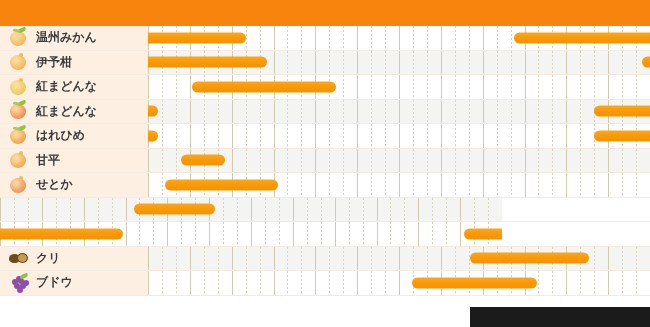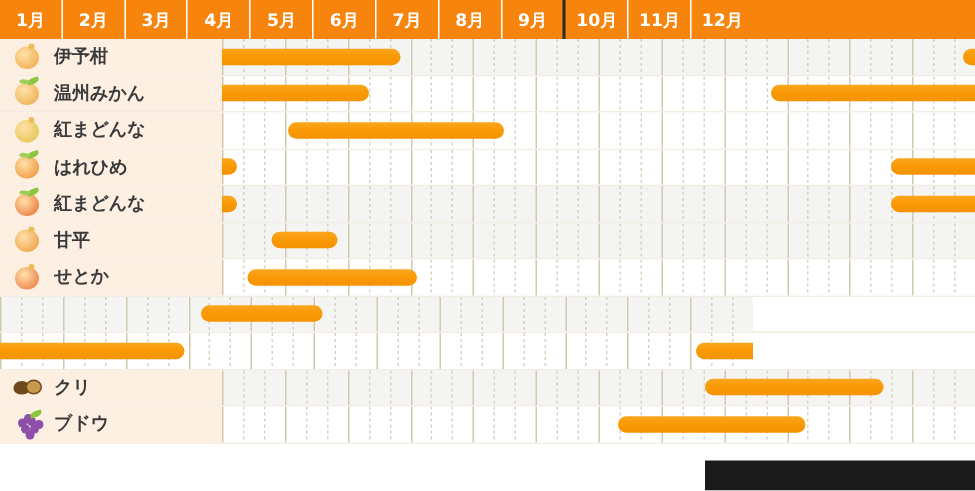--- a/index.html
+++ b/index.html
@@ -183,88 +183,23 @@
     white-space: nowrap;
     z-index: 2;
   }
 </style>
 </head>
 <body>
 
 <div id="chart">
 
   <div class="header-row">
-    <div class="header-months" id="header-months">
-        <div class="month-cell" style="border-left: none;">1月</div>
-        <div class="month-cell">2月</div>
-        <div class="month-cell">3月</div>
-        <div class="month-cell">4月</div>
-        <div class="month-cell">5月</div>
-        <div class="month-cell">6月</div>
-        <div class="month-cell">7月</div>
-        <div class="month-cell">8月</div>
-        <div class="month-cell">9月</div>
-        <div class="month-cell sep-dark">10月</div>
-        <div class="month-cell">11月</div>
-        <div class="month-cell">12月</div>
-      </div>
   </div>
 
   <div class="body-rows" id="body-rows">
-      <div class="row alt">
-        <div class="label-cell">
-          <span class="fruit-icon">
-            <span class="blob" style="background: radial-gradient(circle at 38% 34%, rgb(255, 225, 168) 0%, rgb(243, 180, 92) 72%);"></span>
-            <span class="nub"></span>
-          </span>
-          <span class="row-label">伊予柑</span>
-        </div>
-        <div class="lane">
-          <div class="gridlines">
-            <span class="gl-solid" style="left: 0px;"></span>
-            <span class="gl-dot" style="left: 14px;"></span>
-            <span class="gl-dot" style="left: 28px;"></span>
-            <span class="gl-solid" style="left: 42px;"></span>
-            <span class="gl-dot" style="left: 56px;"></span>
-            <span class="gl-dot" style="left: 70px;"></span>
-            <span class="gl-solid" style="left: 84px;"></span>
-            <span class="gl-dot" style="left: 98px;"></span>
-            <span class="gl-dot" style="left: 112px;"></span>
-            <span class="gl-solid" style="left: 126px;"></span>
-            <span class="gl-dot" style="left: 139px;"></span>
-            <span class="gl-dot" style="left: 153px;"></span>
-            <span class="gl-solid" style="left: 167px;"></span>
-            <span class="gl-dot" style="left: 181px;"></span>
-            <span class="gl-dot" style="left: 195px;"></span>
-            <span class="gl-solid" style="left: 209px;"></span>
-            <span class="gl-dot" style="left: 223px;"></span>
-            <span class="gl-dot" style="left: 237px;"></span>
-            <span class="gl-solid" style="left: 251px;"></span>
-            <span class="gl-dot" style="left: 265px;"></span>
-            <span class="gl-dot" style="left: 279px;"></span>
-            <span class="gl-solid" style="left: 293px;"></span>
-            <span class="gl-dot" style="left: 307px;"></span>
-            <span class="gl-dot" style="left: 321px;"></span>
-            <span class="gl-solid" style="left: 335px;"></span>
-            <span class="gl-dot" style="left: 349px;"></span>
-            <span class="gl-dot" style="left: 363px;"></span>
-            <span class="gl-solid" style="left: 377px;"></span>
-            <span class="gl-dot" style="left: 390px;"></span>
-            <span class="gl-dot" style="left: 404px;"></span>
-            <span class="gl-solid" style="left: 418px;"></span>
-            <span class="gl-dot" style="left: 432px;"></span>
-            <span class="gl-dot" style="left: 446px;"></span>
-            <span class="gl-solid" style="left: 460px;"></span>
-            <span class="gl-dot" style="left: 474px;"></span>
-            <span class="gl-dot" style="left: 488px;"></span>
-          </div>
-          <div class="bar flat-l" style="left: 0px; width: 119.225px;"></div>
-          <div class="bar flat-r" style="left: 493.633px; width: 8.36667px;"></div>
-        </div>
-      </div>
       <div class="row">
         <div class="label-cell">
           <span class="fruit-icon">
             <span class="blob" style="background: radial-gradient(circle at 38% 34%, rgb(255, 225, 168) 0%, rgb(240, 184, 97) 72%);"></span>
             <span class="leaf"></span>
             <span class="leaf2"></span>
           </span>
           <span class="row-label">温州みかん</span>
         </div>
         <div class="lane">
@@ -303,20 +238,71 @@
             <span class="gl-dot" style="left: 432px;"></span>
             <span class="gl-dot" style="left: 446px;"></span>
             <span class="gl-solid" style="left: 460px;"></span>
             <span class="gl-dot" style="left: 474px;"></span>
             <span class="gl-dot" style="left: 488px;"></span>
           </div>
           <div class="bar flat-l" style="left: 0px; width: 98.3083px;"></div>
           <div class="bar flat-r" style="left: 366.042px; width: 135.958px;"></div>
         </div>
       </div>
+      <div class="row alt">
+        <div class="label-cell">
+          <span class="fruit-icon">
+            <span class="blob" style="background: radial-gradient(circle at 38% 34%, rgb(255, 225, 168) 0%, rgb(243, 180, 92) 72%);"></span>
+            <span class="nub"></span>
+          </span>
+          <span class="row-label">伊予柑</span>
+        </div>
+        <div class="lane">
+          <div class="gridlines">
+            <span class="gl-solid" style="left: 0px;"></span>
+            <span class="gl-dot" style="left: 14px;"></span>
+            <span class="gl-dot" style="left: 28px;"></span>
+            <span class="gl-solid" style="left: 42px;"></span>
+            <span class="gl-dot" style="left: 56px;"></span>
+            <span class="gl-dot" style="left: 70px;"></span>
+            <span class="gl-solid" style="left: 84px;"></span>
+            <span class="gl-dot" style="left: 98px;"></span>
+            <span class="gl-dot" style="left: 112px;"></span>
+            <span class="gl-solid" style="left: 126px;"></span>
+            <span class="gl-dot" style="left: 139px;"></span>
+            <span class="gl-dot" style="left: 153px;"></span>
+            <span class="gl-solid" style="left: 167px;"></span>
+            <span class="gl-dot" style="left: 181px;"></span>
+            <span class="gl-dot" style="left: 195px;"></span>
+            <span class="gl-solid" style="left: 209px;"></span>
+            <span class="gl-dot" style="left: 223px;"></span>
+            <span class="gl-dot" style="left: 237px;"></span>
+            <span class="gl-solid" style="left: 251px;"></span>
+            <span class="gl-dot" style="left: 265px;"></span>
+            <span class="gl-dot" style="left: 279px;"></span>
+            <span class="gl-solid" style="left: 293px;"></span>
+            <span class="gl-dot" style="left: 307px;"></span>
+            <span class="gl-dot" style="left: 321px;"></span>
+            <span class="gl-solid" style="left: 335px;"></span>
+            <span class="gl-dot" style="left: 349px;"></span>
+            <span class="gl-dot" style="left: 363px;"></span>
+            <span class="gl-solid" style="left: 377px;"></span>
+            <span class="gl-dot" style="left: 390px;"></span>
+            <span class="gl-dot" style="left: 404px;"></span>
+            <span class="gl-solid" style="left: 418px;"></span>
+            <span class="gl-dot" style="left: 432px;"></span>
+            <span class="gl-dot" style="left: 446px;"></span>
+            <span class="gl-solid" style="left: 460px;"></span>
+            <span class="gl-dot" style="left: 474px;"></span>
+            <span class="gl-dot" style="left: 488px;"></span>
+          </div>
+          <div class="bar flat-l" style="left: 0px; width: 119.225px;"></div>
+          <div class="bar flat-r" style="left: 493.633px; width: 8.36667px;"></div>
+        </div>
+      </div>
       <div class="row">
         <div class="label-cell">
           <span class="fruit-icon">
             <span class="blob" style="background: radial-gradient(circle at 38% 34%, rgb(255, 225, 168) 0%, rgb(232, 202, 94) 72%);"></span>
             <span class="nub"></span>
           </span>
           <span class="row-label">紅まどんな</span>
         </div>
         <div class="lane">
           <div class="gridlines">
@@ -351,82 +337,82 @@
             <span class="gl-dot" style="left: 390px;"></span>
             <span class="gl-dot" style="left: 404px;"></span>
             <span class="gl-solid" style="left: 418px;"></span>
             <span class="gl-dot" style="left: 432px;"></span>
             <span class="gl-dot" style="left: 446px;"></span>
             <span class="gl-solid" style="left: 460px;"></span>
             <span class="gl-dot" style="left: 474px;"></span>
             <span class="gl-dot" style="left: 488px;"></span>
           </div>
           <div class="bar" style="left: 43.925px; width: 144.325px;"></div>
+        </div>
+      </div>
+      <div class="row alt">
+        <div class="label-cell">
+          <span class="fruit-icon">
+            <span class="blob" style="background: radial-gradient(circle at 38% 34%, rgb(255, 225, 168) 0%, rgb(239, 138, 80) 72%);"></span>
+            <span class="leaf"></span>
+            <span class="leaf2"></span>
+          </span>
+          <span class="row-label">紅まどんな</span>
+        </div>
+        <div class="lane">
+          <div class="gridlines">
+            <span class="gl-solid" style="left: 0px;"></span>
+            <span class="gl-dot" style="left: 14px;"></span>
+            <span class="gl-dot" style="left: 28px;"></span>
+            <span class="gl-solid" style="left: 42px;"></span>
+            <span class="gl-dot" style="left: 56px;"></span>
+            <span class="gl-dot" style="left: 70px;"></span>
+            <span class="gl-solid" style="left: 84px;"></span>
+            <span class="gl-dot" style="left: 98px;"></span>
+            <span class="gl-dot" style="left: 112px;"></span>
+            <span class="gl-solid" style="left: 126px;"></span>
+            <span class="gl-dot" style="left: 139px;"></span>
+            <span class="gl-dot" style="left: 153px;"></span>
+            <span class="gl-solid" style="left: 167px;"></span>
+            <span class="gl-dot" style="left: 181px;"></span>
+            <span class="gl-dot" style="left: 195px;"></span>
+            <span class="gl-solid" style="left: 209px;"></span>
+            <span class="gl-dot" style="left: 223px;"></span>
+            <span class="gl-dot" style="left: 237px;"></span>
+            <span class="gl-solid" style="left: 251px;"></span>
+            <span class="gl-dot" style="left: 265px;"></span>
+            <span class="gl-dot" style="left: 279px;"></span>
+            <span class="gl-solid" style="left: 293px;"></span>
+            <span class="gl-dot" style="left: 307px;"></span>
+            <span class="gl-dot" style="left: 321px;"></span>
+            <span class="gl-solid" style="left: 335px;"></span>
+            <span class="gl-dot" style="left: 349px;"></span>
+            <span class="gl-dot" style="left: 363px;"></span>
+            <span class="gl-solid" style="left: 377px;"></span>
+            <span class="gl-dot" style="left: 390px;"></span>
+            <span class="gl-dot" style="left: 404px;"></span>
+            <span class="gl-solid" style="left: 418px;"></span>
+            <span class="gl-dot" style="left: 432px;"></span>
+            <span class="gl-dot" style="left: 446px;"></span>
+            <span class="gl-solid" style="left: 460px;"></span>
+            <span class="gl-dot" style="left: 474px;"></span>
+            <span class="gl-dot" style="left: 488px;"></span>
+          </div>
+          <div class="bar flat-l" style="left: 0px; width: 10.4583px;"></div>
+          <div class="bar flat-r" style="left: 445.525px; width: 56.475px;"></div>
         </div>
       </div>
       <div class="row">
         <div class="label-cell">
           <span class="fruit-icon">
             <span class="blob" style="background: radial-gradient(circle at 38% 34%, rgb(255, 225, 168) 0%, rgb(242, 161, 78) 72%);"></span>
             <span class="leaf"></span>
             <span class="leaf2"></span>
           </span>
           <span class="row-label">はれひめ</span>
-        </div>
-        <div class="lane">
-          <div class="gridlines">
-            <span class="gl-solid" style="left: 0px;"></span>
-            <span class="gl-dot" style="left: 14px;"></span>
-            <span class="gl-dot" style="left: 28px;"></span>
-            <span class="gl-solid" style="left: 42px;"></span>
-            <span class="gl-dot" style="left: 56px;"></span>
-            <span class="gl-dot" style="left: 70px;"></span>
-            <span class="gl-solid" style="left: 84px;"></span>
-            <span class="gl-dot" style="left: 98px;"></span>
-            <span class="gl-dot" style="left: 112px;"></span>
-            <span class="gl-solid" style="left: 126px;"></span>
-            <span class="gl-dot" style="left: 139px;"></span>
-            <span class="gl-dot" style="left: 153px;"></span>
-            <span class="gl-solid" style="left: 167px;"></span>
-            <span class="gl-dot" style="left: 181px;"></span>
-            <span class="gl-dot" style="left: 195px;"></span>
-            <span class="gl-solid" style="left: 209px;"></span>
-            <span class="gl-dot" style="left: 223px;"></span>
-            <span class="gl-dot" style="left: 237px;"></span>
-            <span class="gl-solid" style="left: 251px;"></span>
-            <span class="gl-dot" style="left: 265px;"></span>
-            <span class="gl-dot" style="left: 279px;"></span>
-            <span class="gl-solid" style="left: 293px;"></span>
-            <span class="gl-dot" style="left: 307px;"></span>
-            <span class="gl-dot" style="left: 321px;"></span>
-            <span class="gl-solid" style="left: 335px;"></span>
-            <span class="gl-dot" style="left: 349px;"></span>
-            <span class="gl-dot" style="left: 363px;"></span>
-            <span class="gl-solid" style="left: 377px;"></span>
-            <span class="gl-dot" style="left: 390px;"></span>
-            <span class="gl-dot" style="left: 404px;"></span>
-            <span class="gl-solid" style="left: 418px;"></span>
-            <span class="gl-dot" style="left: 432px;"></span>
-            <span class="gl-dot" style="left: 446px;"></span>
-            <span class="gl-solid" style="left: 460px;"></span>
-            <span class="gl-dot" style="left: 474px;"></span>
-            <span class="gl-dot" style="left: 488px;"></span>
-          </div>
-          <div class="bar flat-l" style="left: 0px; width: 10.4583px;"></div>
-          <div class="bar flat-r" style="left: 445.525px; width: 56.475px;"></div>
-        </div>
-      </div>
-      <div class="row alt">
-        <div class="label-cell">
-          <span class="fruit-icon">
-            <span class="blob" style="background: radial-gradient(circle at 38% 34%, rgb(255, 225, 168) 0%, rgb(239, 138, 80) 72%);"></span>
-            <span class="leaf"></span>
-            <span class="leaf2"></span>
-          </span>
-          <span class="row-label">紅まどんな</span>
         </div>
         <div class="lane">
           <div class="gridlines">
             <span class="gl-solid" style="left: 0px;"></span>
             <span class="gl-dot" style="left: 14px;"></span>
             <span class="gl-dot" style="left: 28px;"></span>
             <span class="gl-solid" style="left: 42px;"></span>
             <span class="gl-dot" style="left: 56px;"></span>
             <span class="gl-dot" style="left: 70px;"></span>
             <span class="gl-solid" style="left: 84px;"></span>

